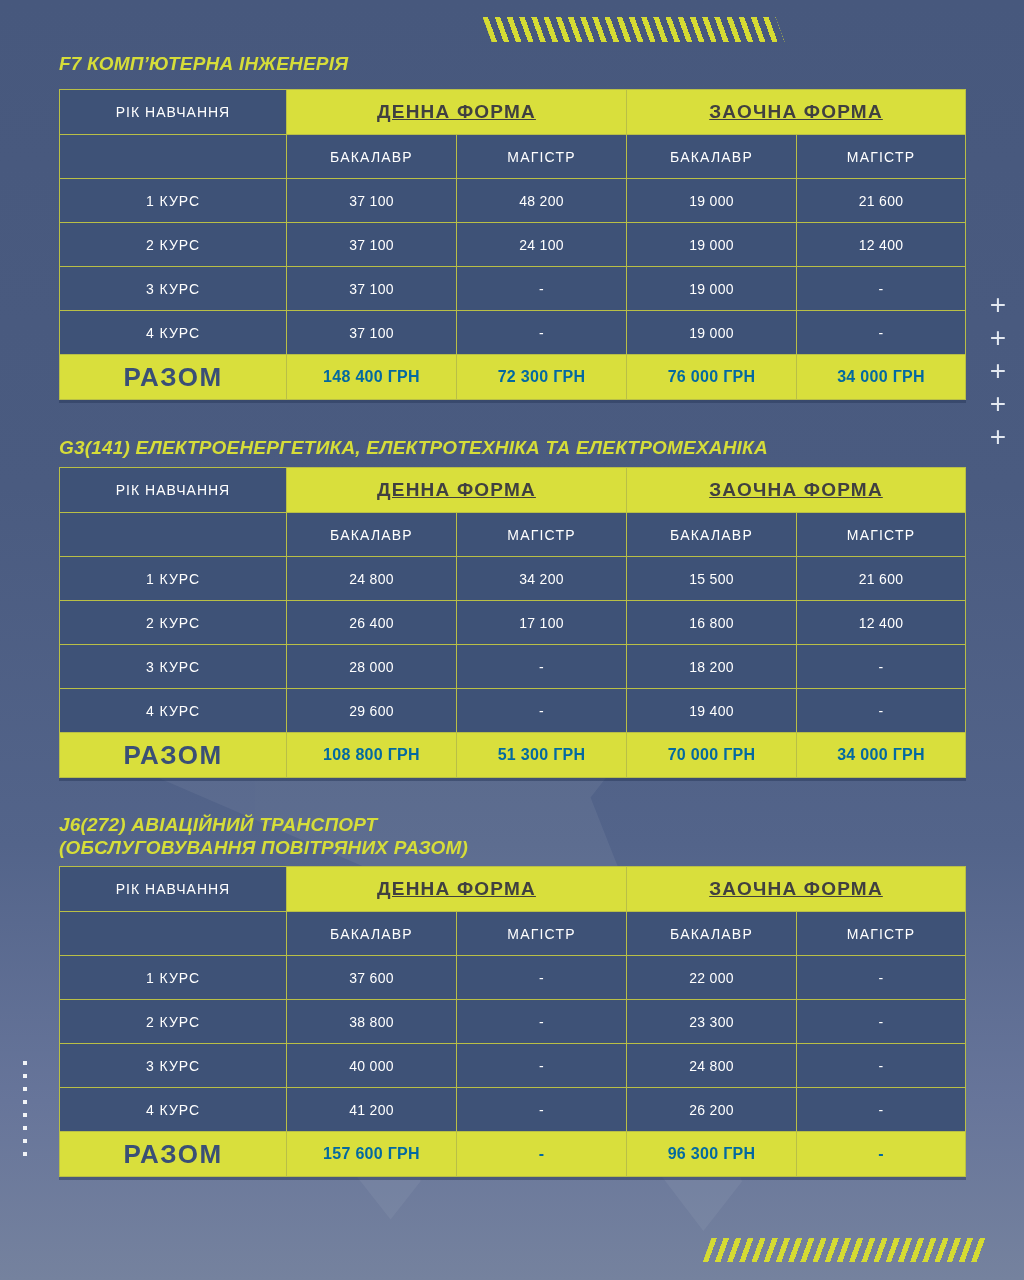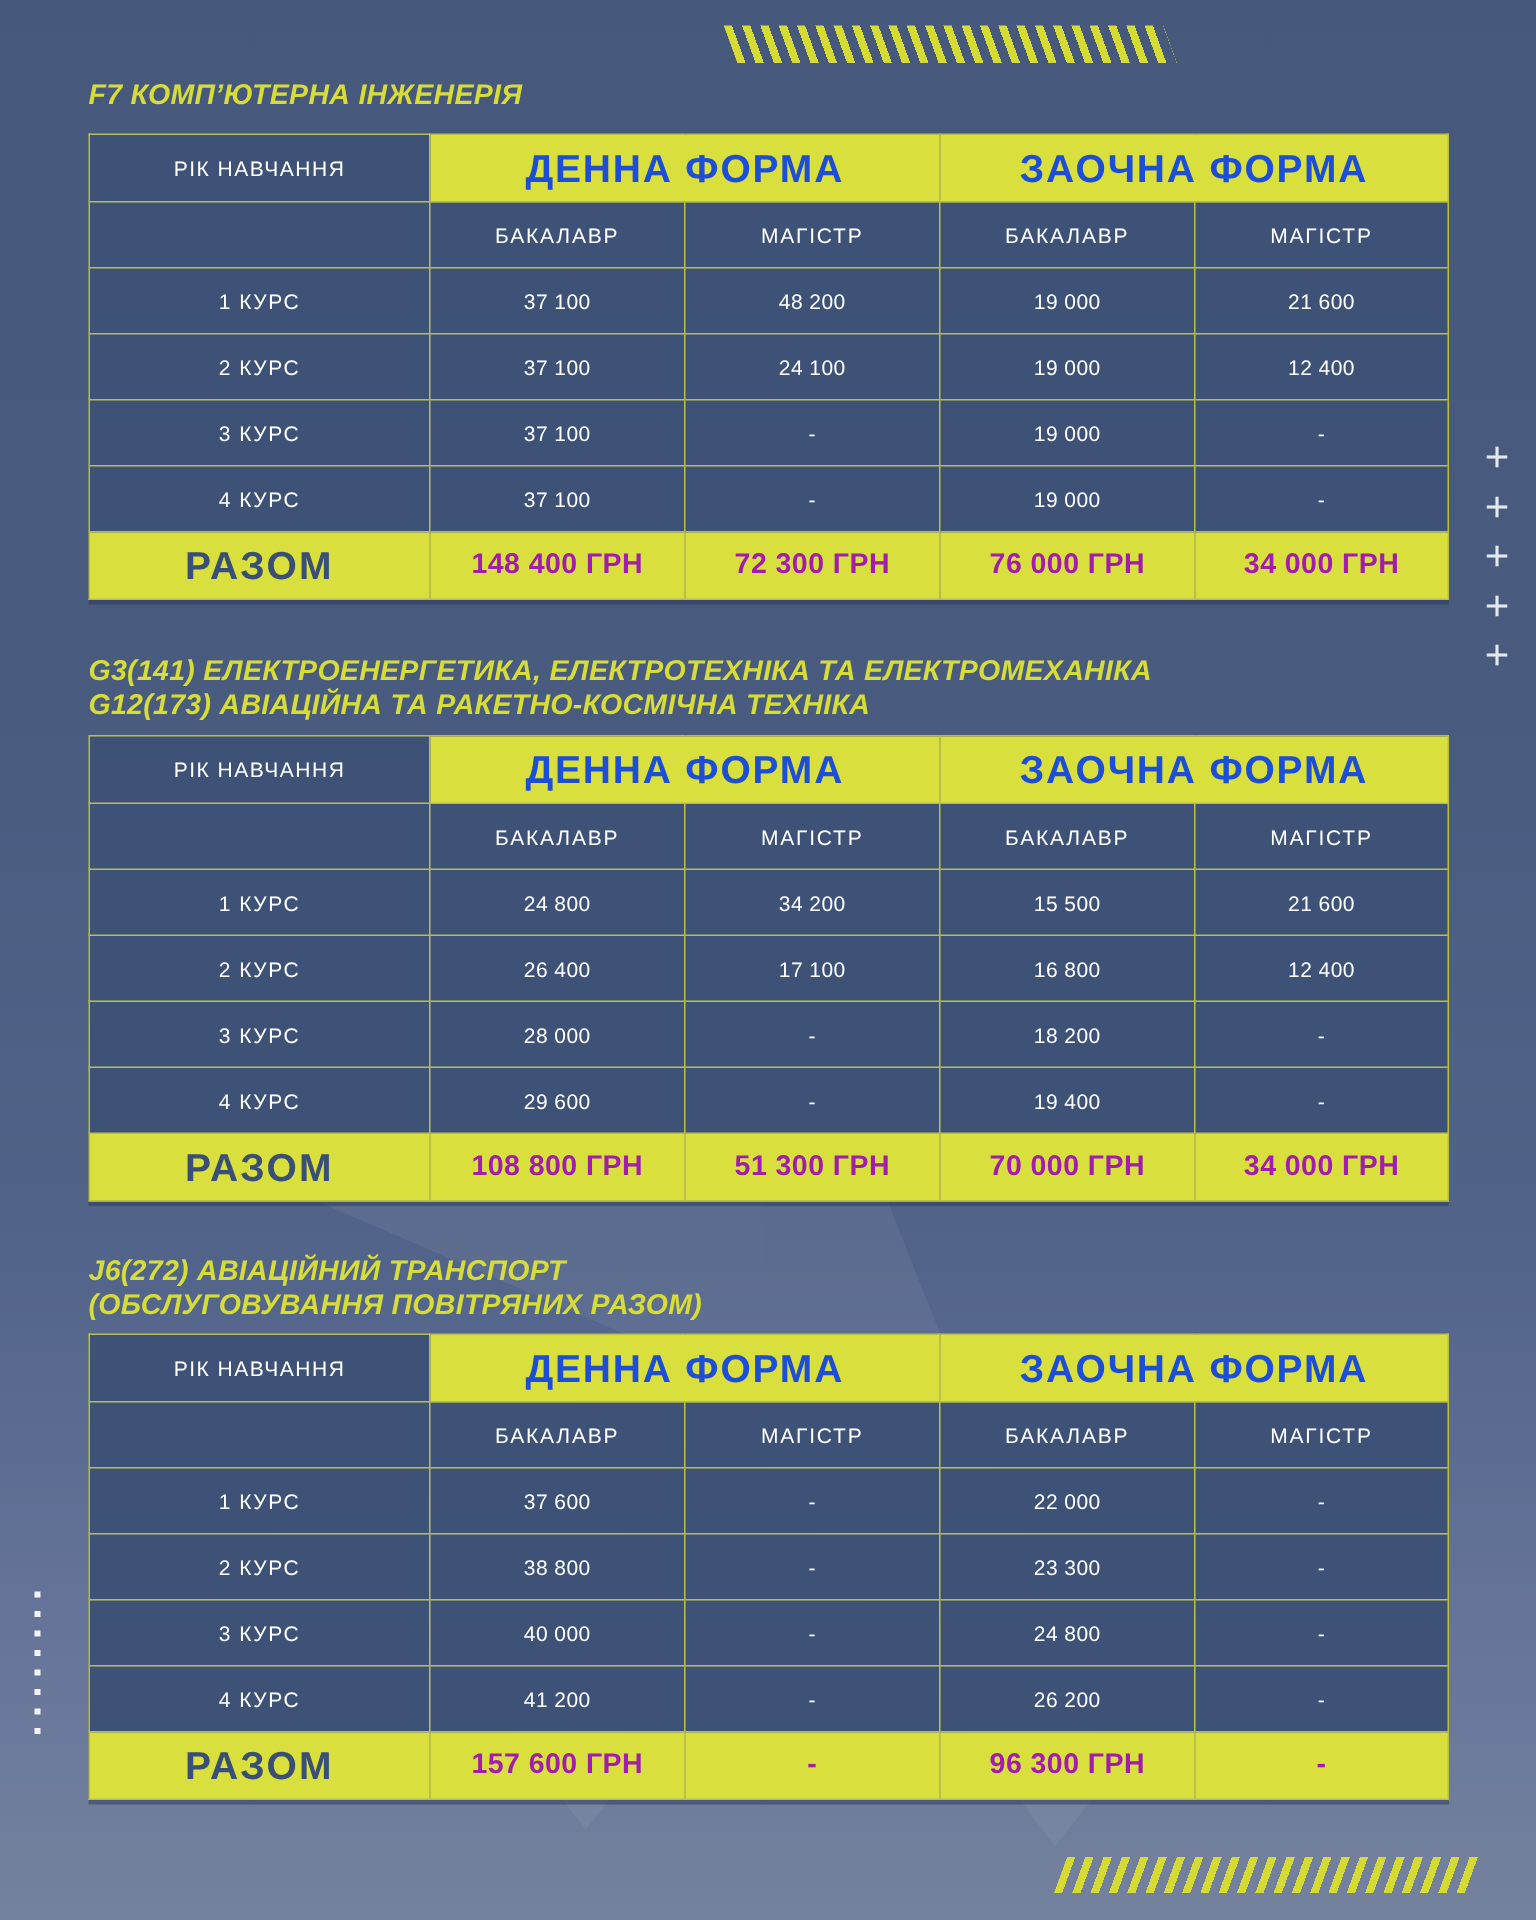--- a/index.html
+++ b/index.html
@@ -22,26 +22,26 @@
   .sec2 .sec-title{margin:36px 0 8px;}
   .sec3 .sec-title{margin:35px 0 7px;}
   table{border-collapse:collapse;table-layout:fixed;width:906px;box-shadow:0 3px 0 rgba(40,55,90,.5);}
   td{border:1px solid #b9bf46;text-align:center;vertical-align:middle;
      background:#3e5277;color:#ffffff;padding:0;}
   tr.h1 td{height:44px;}
   tr.h2 td{height:43px;}
   tr.dr td{height:43px;}
   tr.tr td{height:44px;}
   .c-year{font-size:14px;letter-spacing:1px;}
-  .c-band{background:#d9df3c;color:#1d4ed8;font-weight:700;font-size:26px;letter-spacing:1.2px;}
+  .c-band{background:#d9df3c;color:#404040;font-weight:700;font-size:19px;letter-spacing:1.2px;text-decoration:underline;}
   .c-sub{font-size:14px;letter-spacing:1.2px;}
   .c-course{font-size:14px;letter-spacing:1px;}
   .c-val{font-size:14px;font-weight:400;letter-spacing:.3px;}
   .c-totlab{background:#d9df3c;color:#3a4f76;font-weight:700;font-size:26px;letter-spacing:1.5px;}
-  .c-totval{background:#d9df3c;color:#a21caf;font-weight:700;font-size:19px;letter-spacing:.3px;}
+  .c-totval{background:#d9df3c;color:#0369a1;font-weight:700;font-size:16px;letter-spacing:.3px;}
 </style>
 </head>
 <body>
 
 <svg class="watermark" viewBox="-600 -600 1200 1200">
   <g transform="rotate(38) scale(1.55)" fill="#ffffff" opacity="0.055">
     <path d="M0,-340 C22,-340 34,-270 34,-195 L34,-62 L340,118 L340,172 L34,92 L34,205 L122,288 L122,330 L0,300 L-122,330 L-122,288 L-34,205 L-34,92 L-340,172 L-340,118 L-34,-62 L-34,-195 C-34,-270 -22,-340 0,-340 Z"></path>
     <ellipse cx="92" cy="40" rx="26" ry="60"></ellipse>
     <ellipse cx="-92" cy="40" rx="26" ry="60"></ellipse>
   </g>
@@ -131,21 +131,20 @@
         <td class="c-totval">76 000 ГРН</td>
         <td class="c-totval">34 000 ГРН</td>
       </tr>
     </tbody>
       </table>
   </section>
 
   <section class="sec2">
     <div class="sec-title">
       <div>G3(141) ЕЛЕКТРОЕНЕРГЕТИКА, ЕЛЕКТРОТЕХНІКА ТА ЕЛЕКТРОМЕХАНІКА</div>
-      <div>G12(173) АВІАЦІЙНА ТА РАКЕТНО-КОСМІЧНА ТЕХНІКА</div>
     </div>
     <table>
       <colgroup>
           <col style="width:227px">
           <col style="width:170px">
           <col style="width:170px">
           <col style="width:170px">
           <col style="width:169px">
         </colgroup>
       <tbody>

